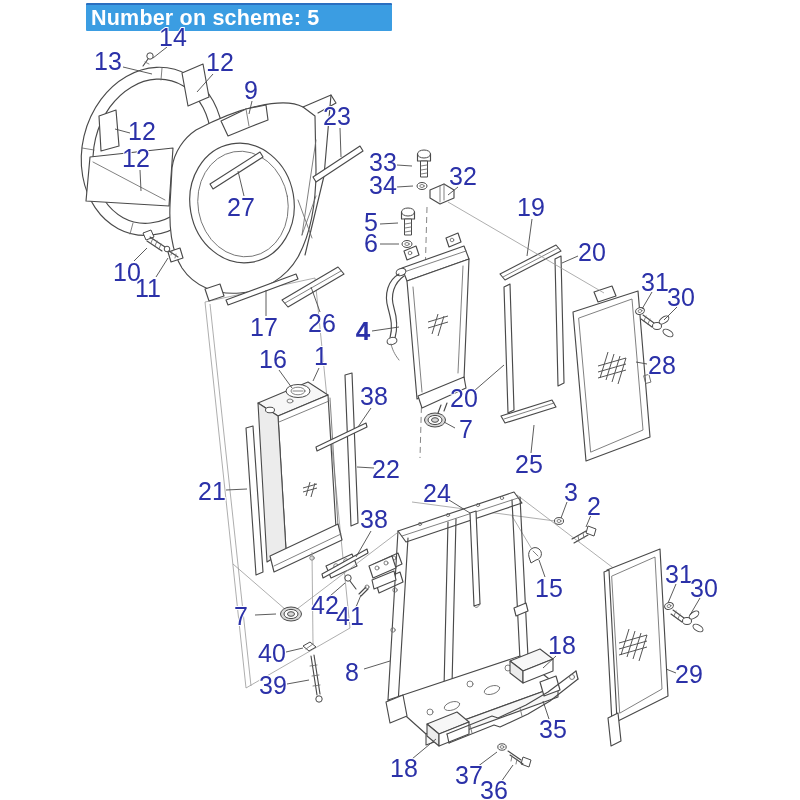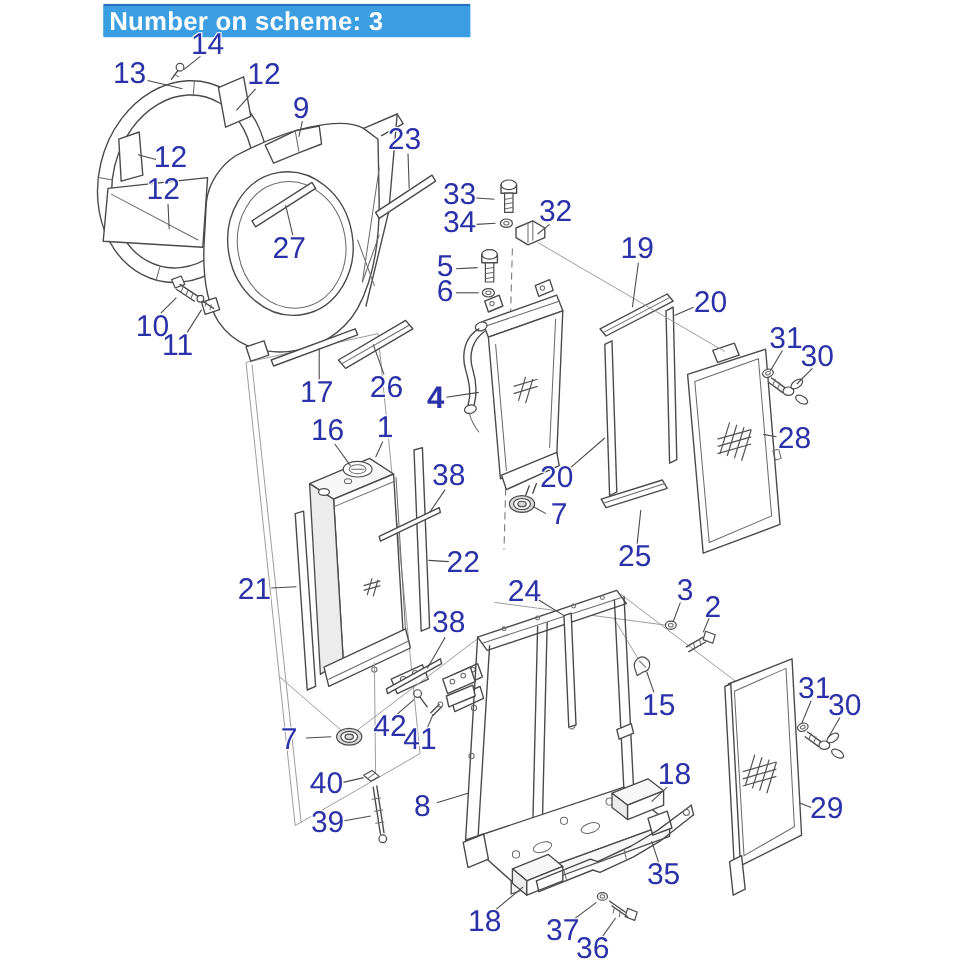--- a/index.html
+++ b/index.html
@@ -20,21 +20,21 @@
   .hw{fill:#ffffff;stroke:#4a4a4a;stroke-width:1;stroke-linejoin:round;}
   .hwd{fill:#d8d8d8;stroke:#4a4a4a;stroke-width:1;}
   text.callout{font-family:"Liberation Sans",sans-serif;paint-order:stroke;stroke:#ffffff;stroke-width:2px;}
 </style>
 </head>
 <body>
 
 <div class="stage">
 
   <div class="banner" style="background: rgb(59, 157, 226); color: rgb(255, 255, 255); border-top-color: rgb(42, 111, 192);">
-    <span>Number on scheme: 3</span>
+    <span>Number on scheme: 5</span>
   </div>
 
   <svg class="drawing" width="800" height="800" viewBox="0 0 800 800" xmlns="http://www.w3.org/2000/svg">
 
     <g>
       <polygon class="faint" points="205,302 315,278 350,628 246,688"></polygon>
       <line class="faint" x1="210" y1="304" x2="251" y2="686"></line>
     </g>
 
     <g>

